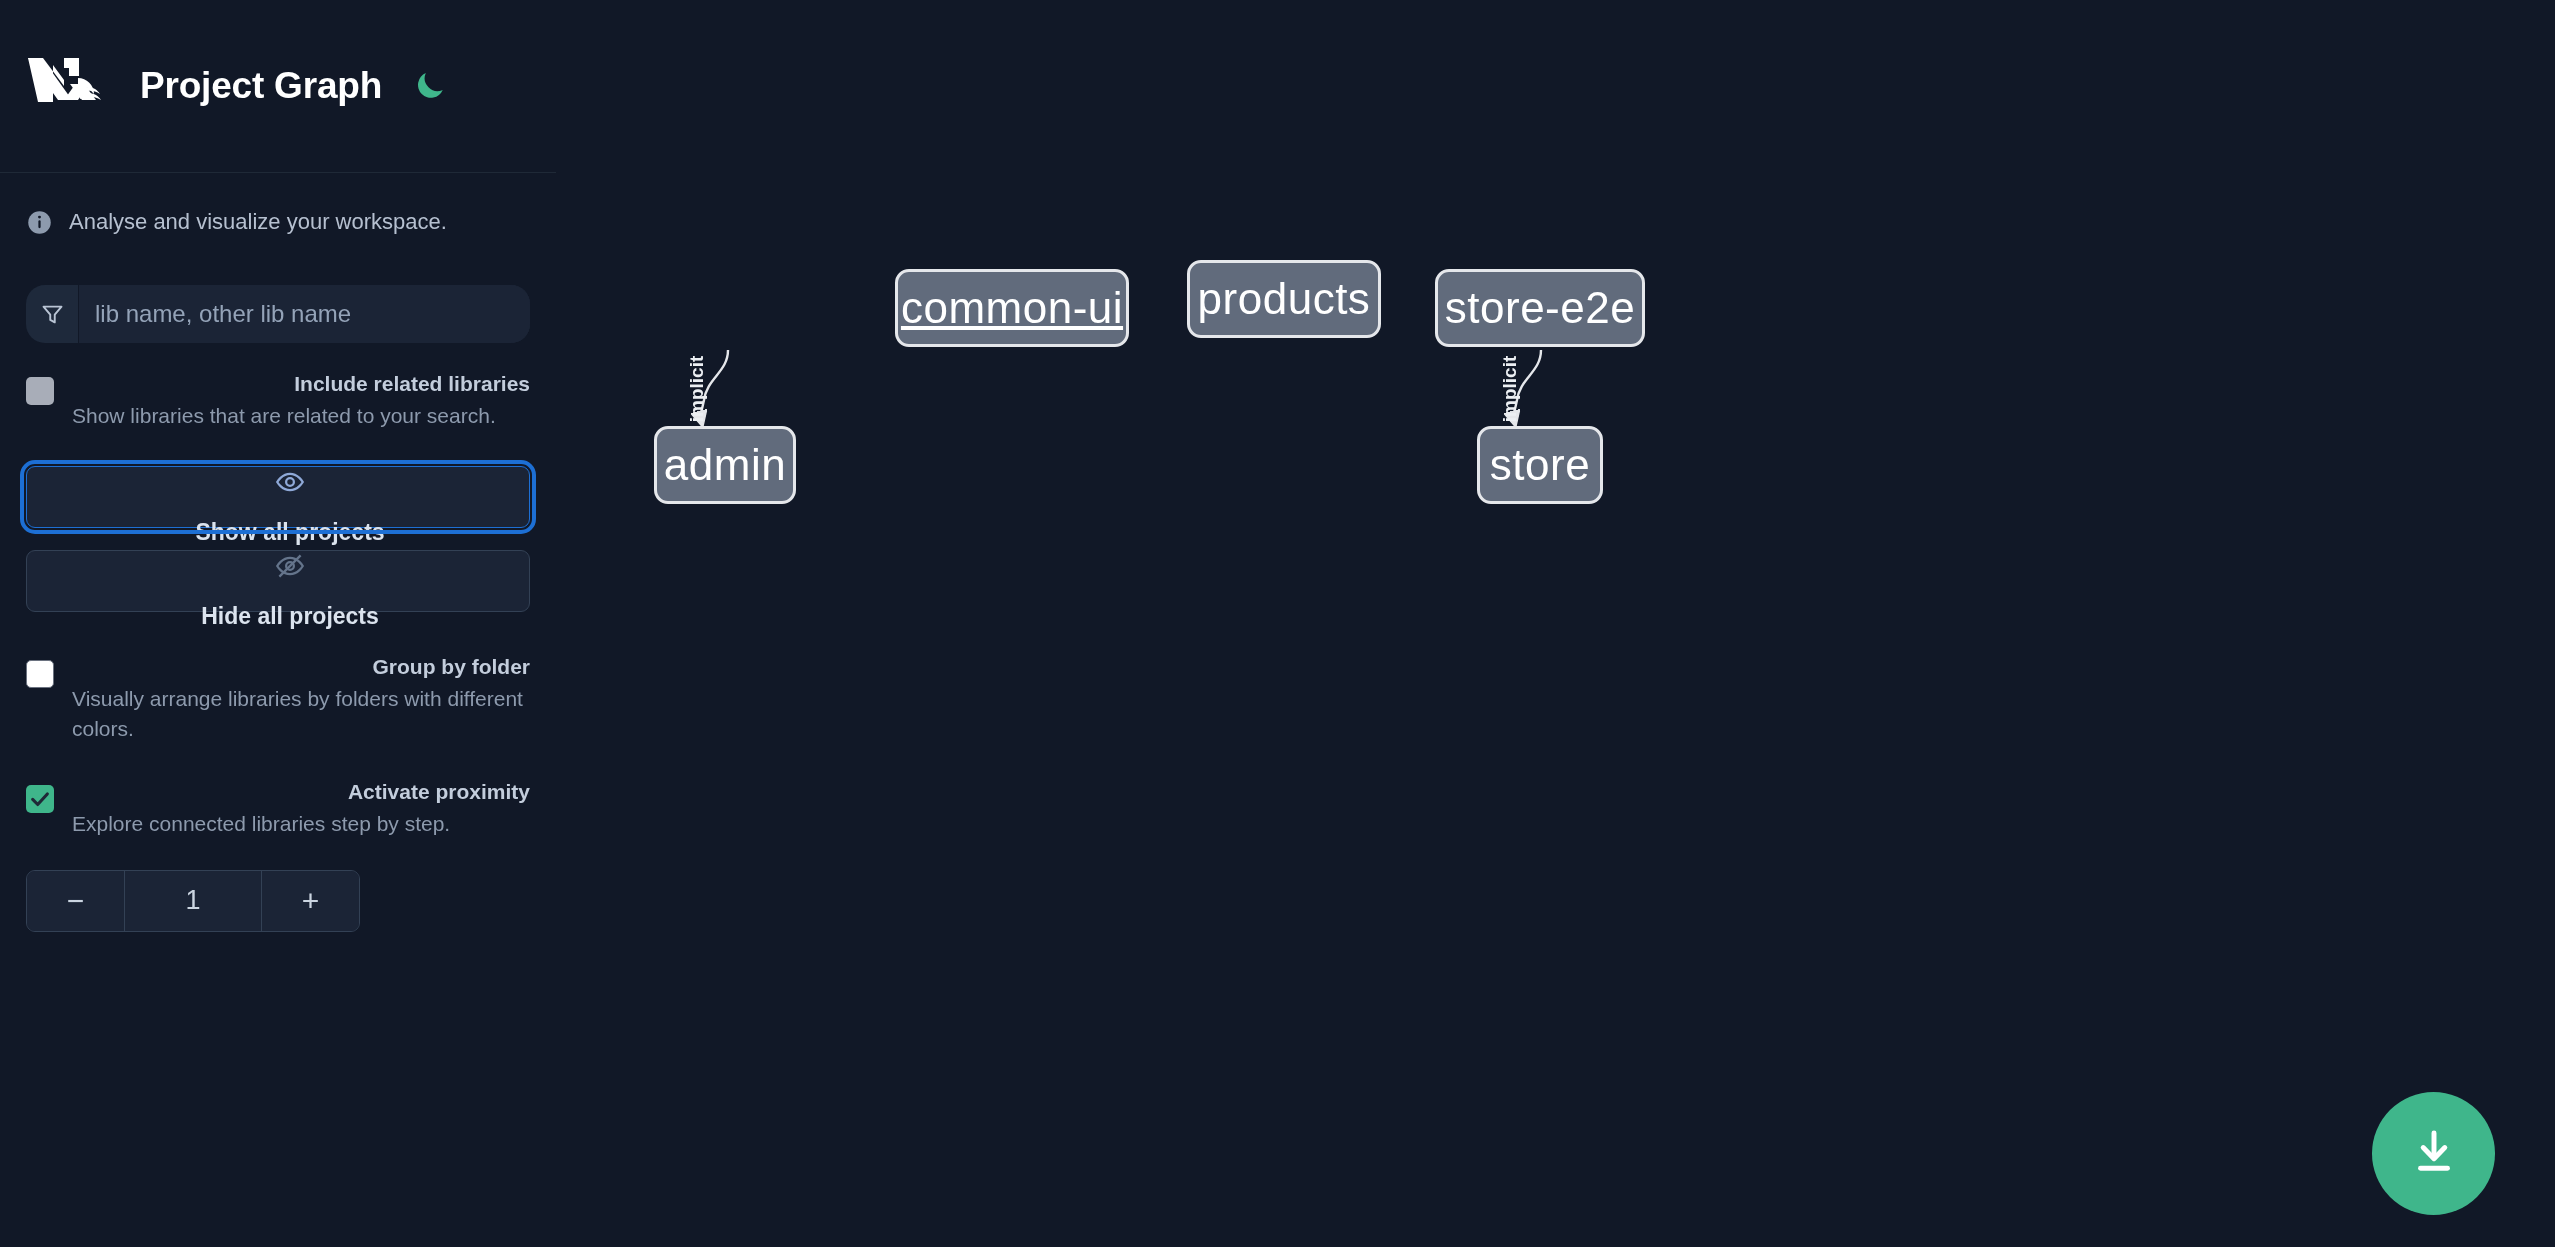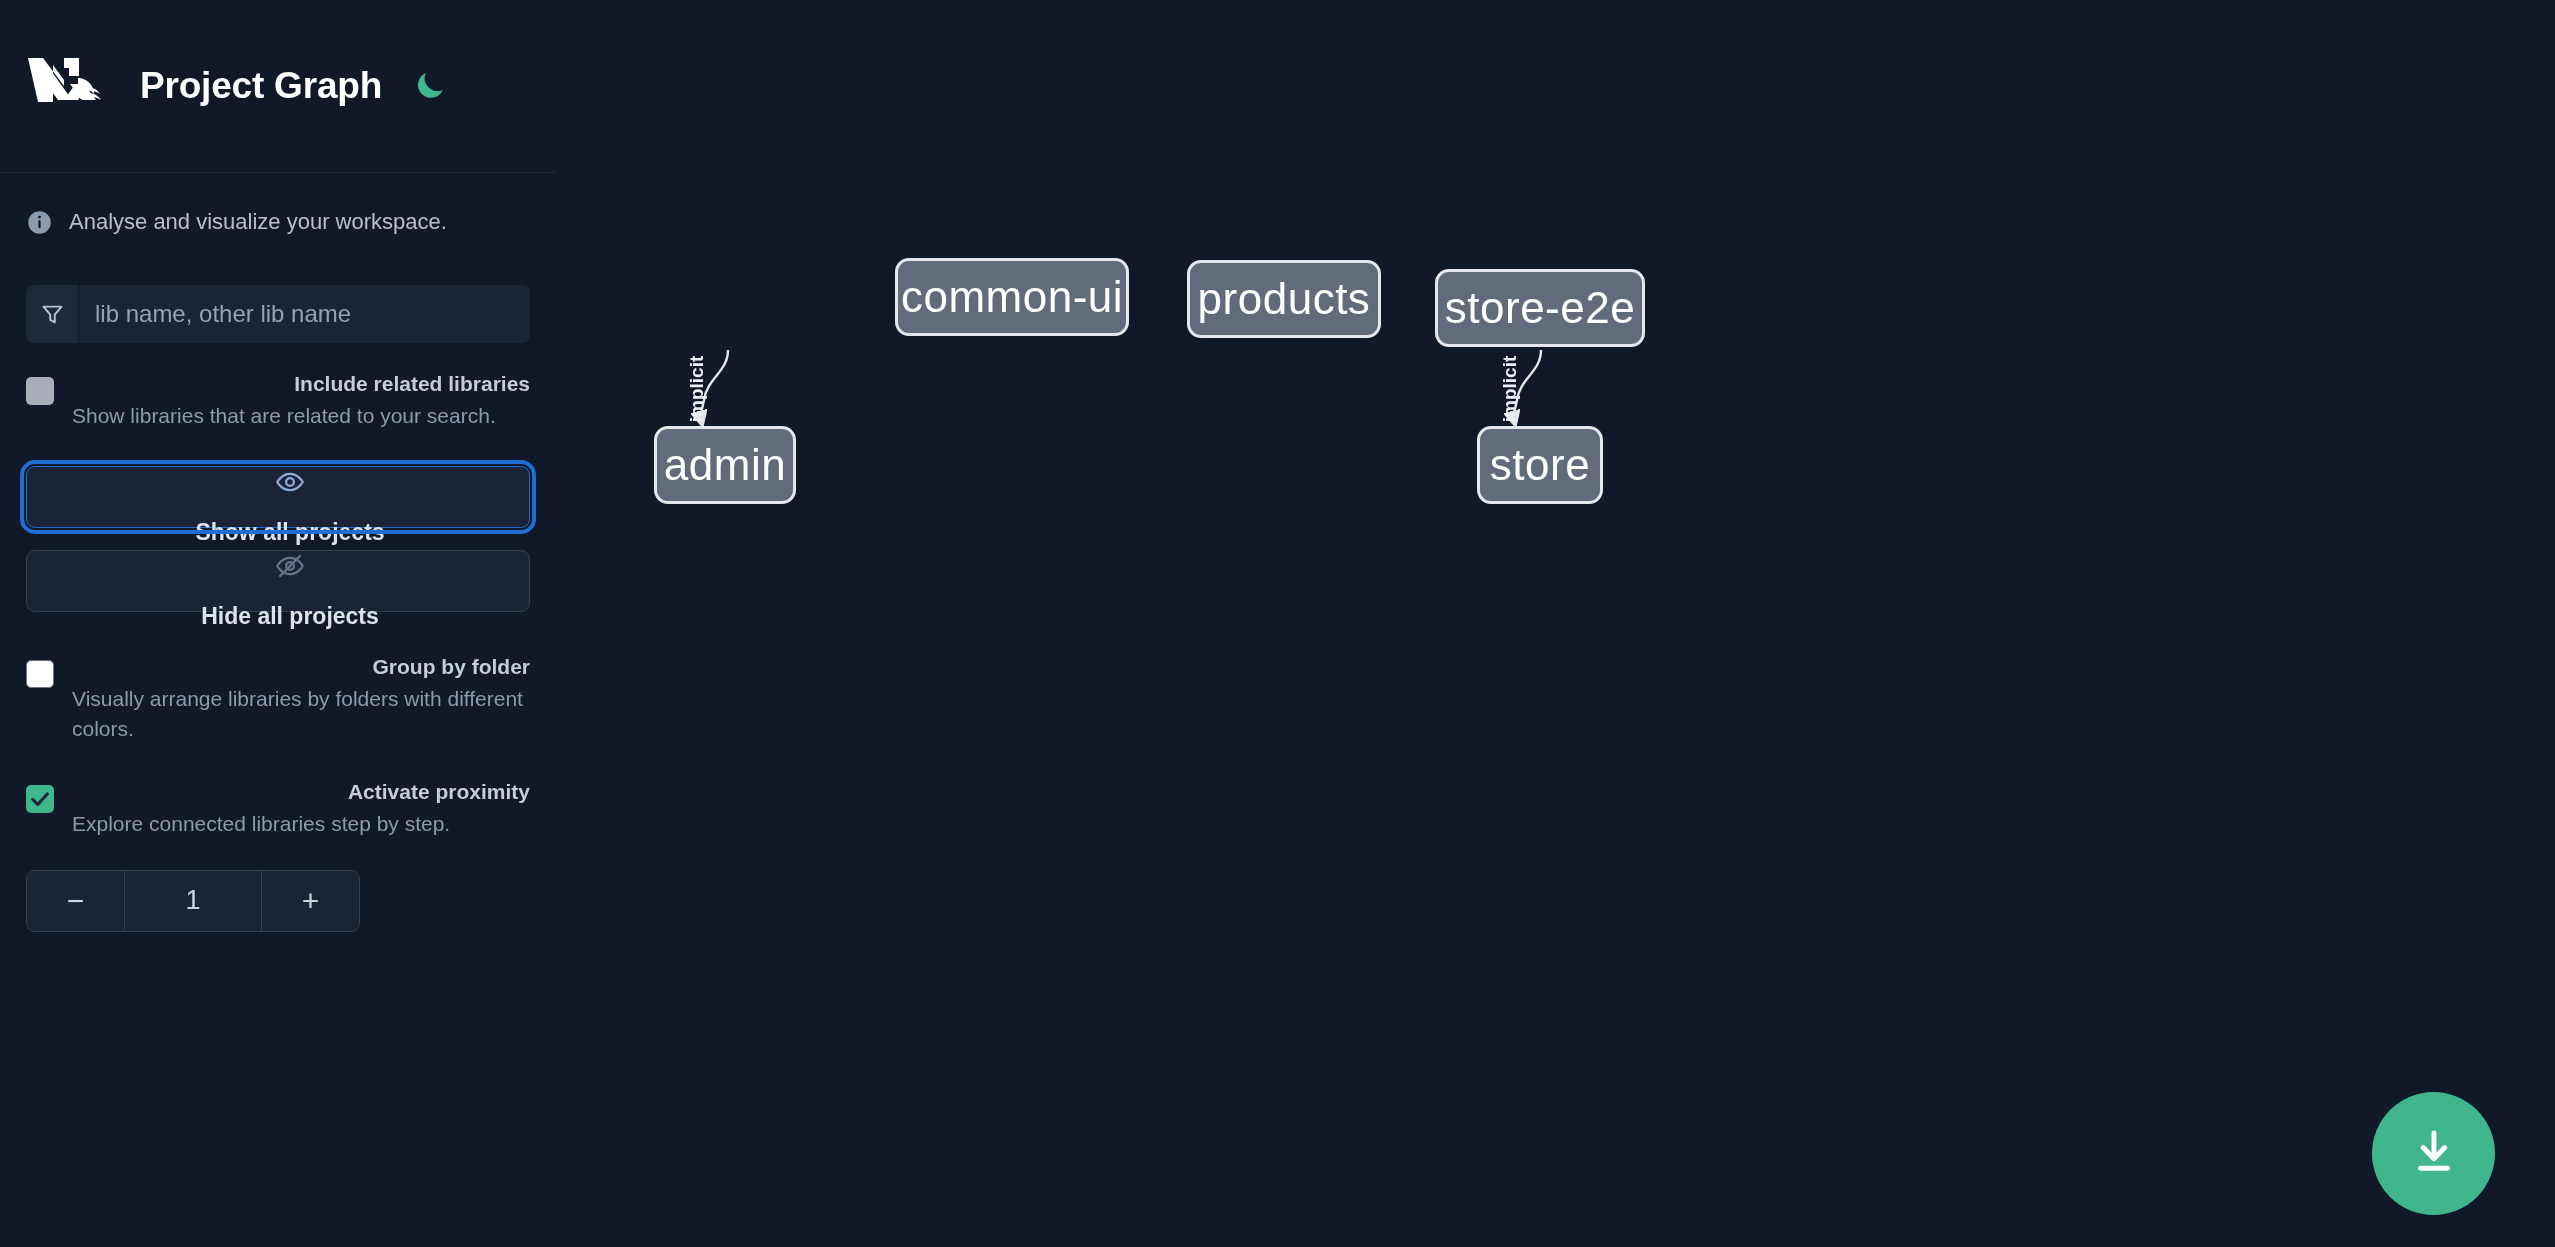--- a/index.html
+++ b/index.html
@@ -89,21 +89,21 @@
     white-space: nowrap;
   }
 
   
   .filter-row { padding: 0 26px; margin-top: 14px; }
   .filter-box {
     display: flex;
     align-items: stretch;
     height: 58px;
     background: #1e293b;
-    border-radius: 8px;
+    border-radius: 19px;
     overflow: hidden;
   }
   .filter-icon-wrap {
     width: 53px;
     display: flex;
     align-items: center;
     justify-content: center;
     border-right: 1px solid #111827;
     flex: 0 0 53px;
   }
@@ -397,21 +397,21 @@
       <defs>
         <marker id="arrow" viewBox="0 0 10 10" refX="8" refY="5" markerWidth="7" markerHeight="7" orient="auto-start-reverse">
           <path d="M0,0 L10,5 L0,10 z" fill="#e5e7eb" stroke="#e5e7eb" stroke-width="0.8"></path>
         </marker>
       </defs>
       <path d="M172,350 C172,372 151,378 148,400 C144,420 143,412 146,424" fill="none" stroke="#e5e7eb" stroke-width="2.4" marker-end="url(#arrow)"></path>
       <path d="M985,350 C985,372 964,378 961,400 C957,420 956,412 959,424" fill="none" stroke="#e5e7eb" stroke-width="2.4" marker-end="url(#arrow)"></path>
     </svg>
 
 
-    <div class="node" style="left:339px; top:258px;  width:234px;  height:78px;">common-ui</div>
+    <div class="node" style="left:339px; top:269px;  width:234px;  height:78px;text-decoration:underline;">common-ui</div>
 
     <div class="node" style="left:631px; top:260px;  width:194px;  height:78px;">products</div>
 
     <div class="node" style="left:879px; top:269px;  width:210px;  height:78px;">store-e2e</div>
 
     <div class="node" style="left:98px;  top:426px;  width:142px;  height:78px;">admin</div>
 
     <div class="node" style="left:921px; top:426px;  width:126px;  height:78px;">store</div>
 
     <div class="edge-label" style="left:108px; top:378px;">implicit</div>

